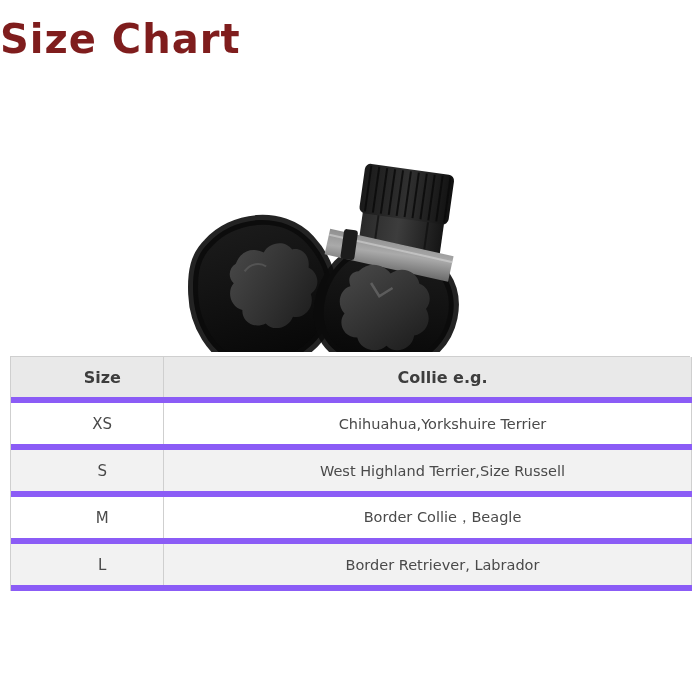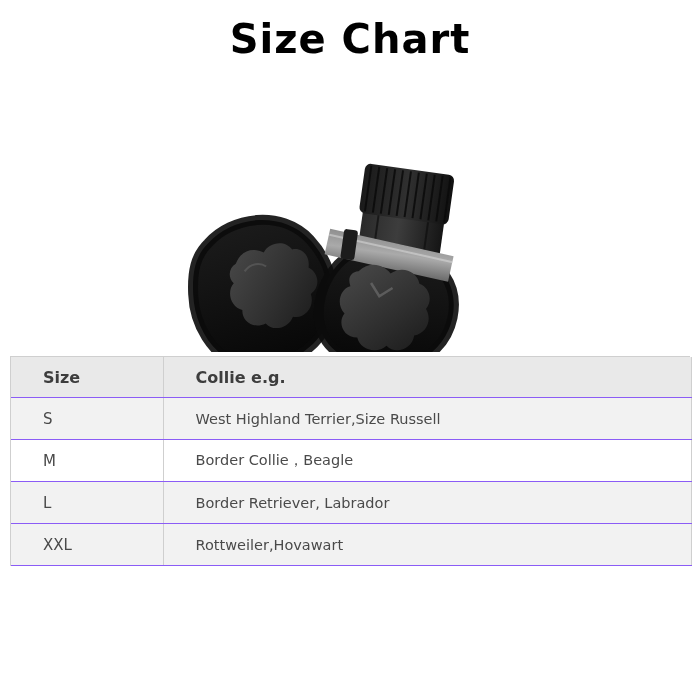--- a/index.html
+++ b/index.html
@@ -14,24 +14,23 @@
     overflow: hidden;
   }
   .page {
     position: relative;
     width: 700px;
     height: 700px;
     background: #ffffff;
     box-sizing: border-box;
   }
   .title {
-    text-align: center;
     font-size: 40px;
     font-weight: bold;
-    color: #000000;
+    color: #7f1d1d;
     letter-spacing: 1px;
     padding-top: 16px;
     height: 62px;
     box-sizing: border-box;
     font-family: "DejaVu Sans", sans-serif;
   }
   .product-area {
     position: relative;
     height: 290px;
     width: 700px;
@@ -58,22 +57,22 @@
     box-sizing: border-box;
   }
   table.size-chart {
     border-collapse: collapse;
     width: 680px;
     table-layout: fixed;
   }
   table.size-chart th,
   table.size-chart td {
     border-right: 1px solid #cfcfcf;
-    border-bottom: 1px solid #8b5cf6;
-    text-align: left;
+    border-bottom: 6px solid #8b5cf6;
+    text-align: center;
     color: #4a4a4a;
     font-family: "DejaVu Sans", sans-serif;
     padding-left: 32px;
   }
   table.size-chart thead th {
     background: #e9e9e9;
     font-size: 16px;
     font-weight: bold;
     height: 38px;
     color: #3d3d3d;
@@ -196,33 +195,33 @@
         <col class="col-size">
         <col class="col-species">
       </colgroup>
       <thead>
         <tr>
           <th>Size</th>
           <th>Collie e.g.</th>
         </tr>
       </thead>
       <tbody>
+        <tr>
+          <td class="size-cell">XS</td>
+          <td>Chihuahua,Yorkshuire Terrier</td>
+        </tr>
         <tr class="alt">
           <td class="size-cell">S</td>
           <td>West Highland Terrier,Size Russell</td>
         </tr>
         <tr>
           <td class="size-cell">M</td>
           <td>Border Collie，Beagle</td>
         </tr>
         <tr class="alt">
           <td class="size-cell">L</td>
           <td>Border Retriever, Labrador</td>
         </tr>
-        <tr class="alt">
-          <td class="size-cell">XXL</td>
-          <td>Rottweiler,Hovawart</td>
-        </tr>
       </tbody>
     </table>
   </div>
 
 </div>
 
 </body></html>

